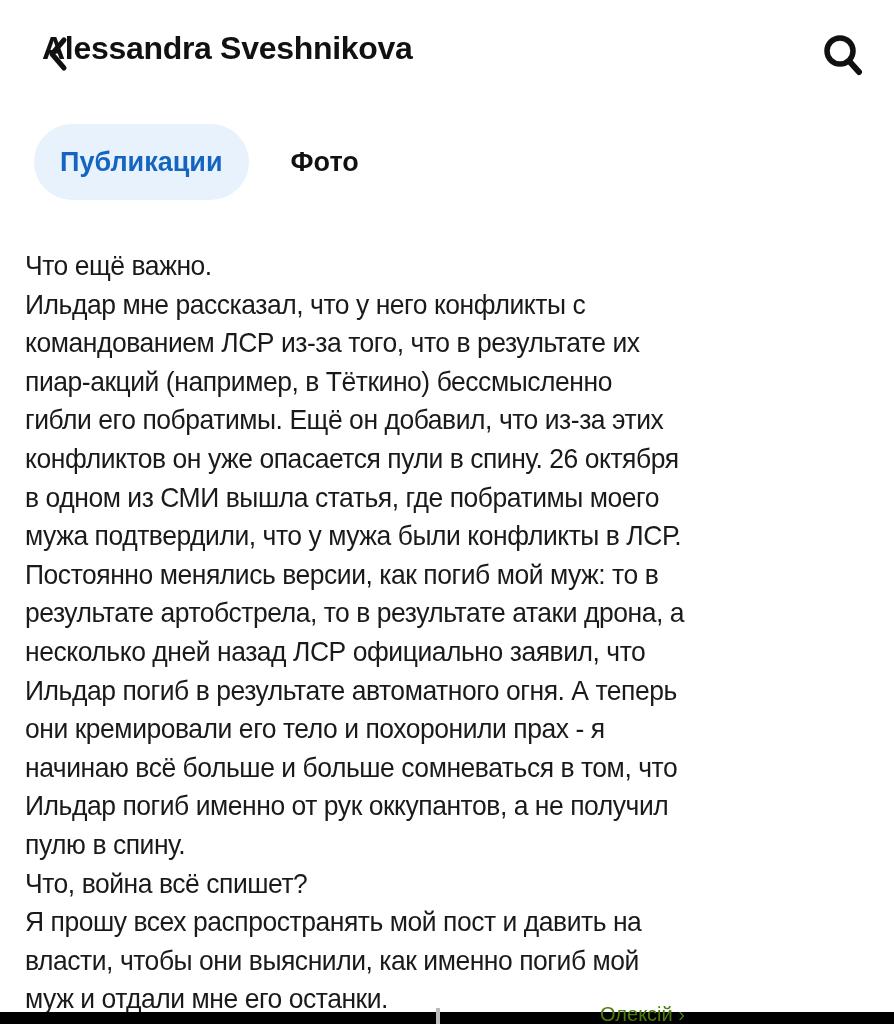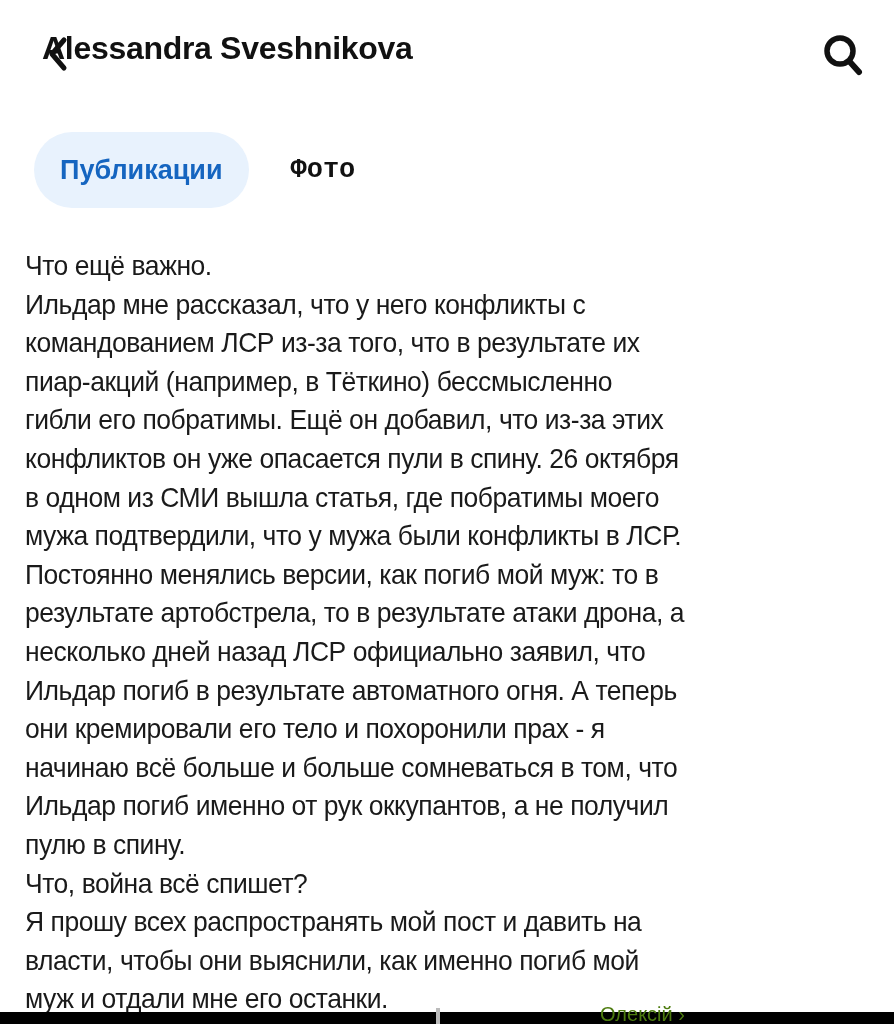--- a/index.html
+++ b/index.html
@@ -50,21 +50,21 @@
       width: 54px;
       height: 54px;
       display: flex;
       align-items: center;
       justify-content: center;
       cursor: pointer;
     }
     .tabs {
       position: absolute;
       left: 34px;
-      top: 132px;
+      top: 124px;
       height: 76px;
       display: flex;
       align-items: center;
     }
     .tab {
       height: 76px;
       display: flex;
       align-items: center;
       font-size: 27px;
       font-weight: bold;
@@ -72,21 +72,20 @@
     }
     .tab.active {
       background: #e8f2fd;
       color: #1565c0;
       border-radius: 38px;
       padding: 0 26px;
     }
     .tab.inactive {
       color: #111111;
       padding: 0 0 0 42px;
-      font-family: Liberation Mono, monospace;
     }
     .post-body {
       position: absolute;
       left: 25px;
       top: 246px;
       width: 850px;
       font-size: 28.5px;
       line-height: 38.6px;
       color: #1a1a1a;
       letter-spacing: -0.5px;

